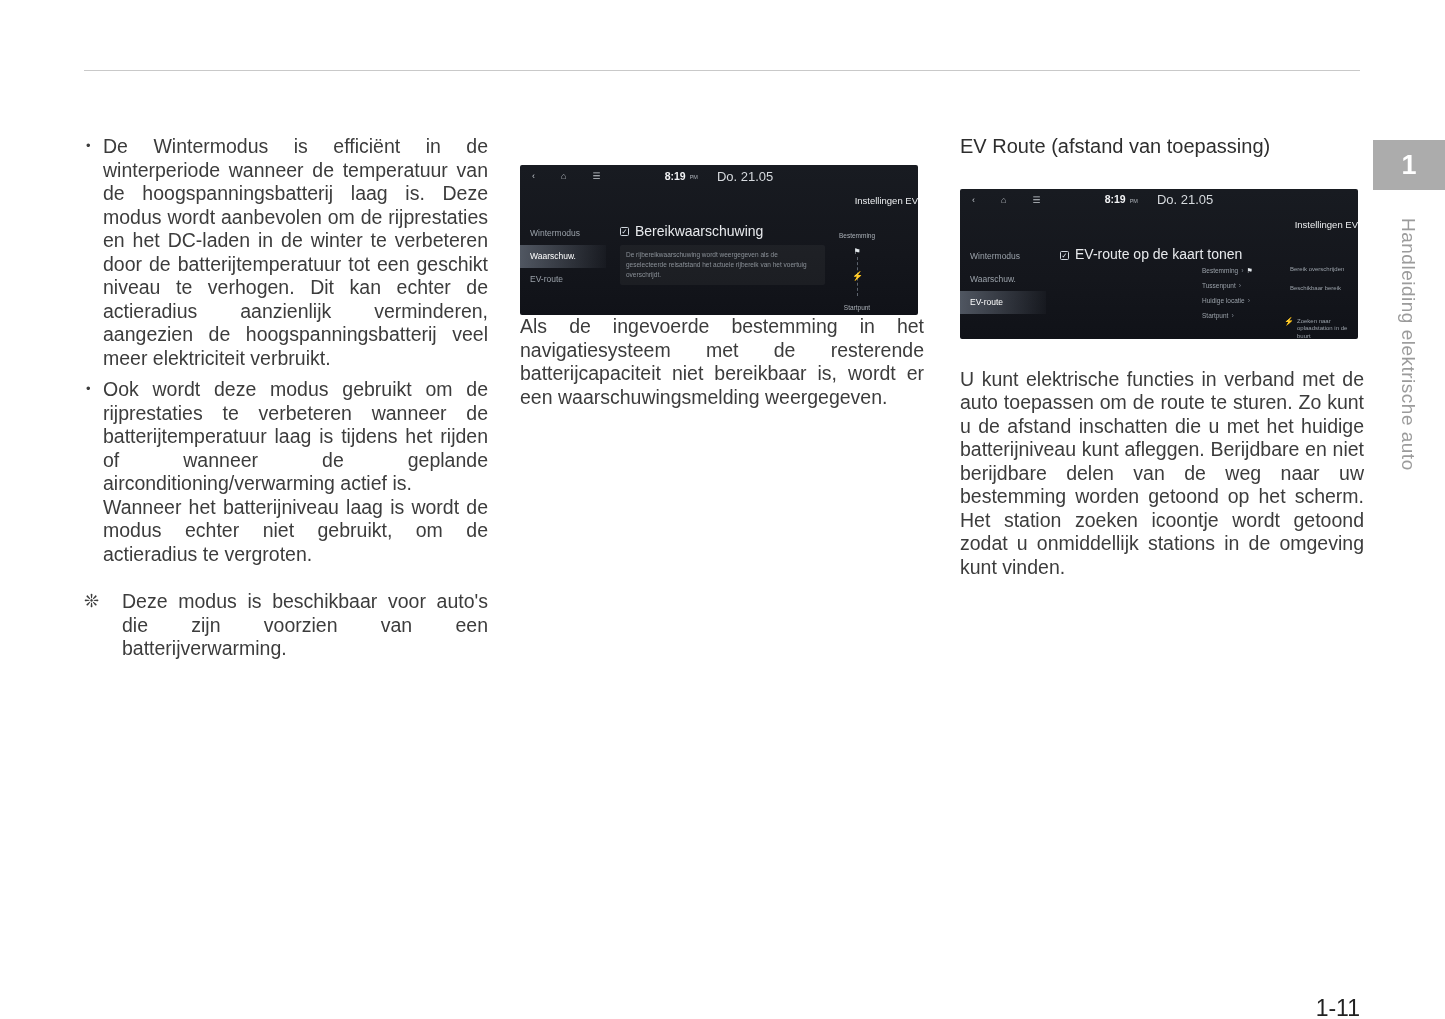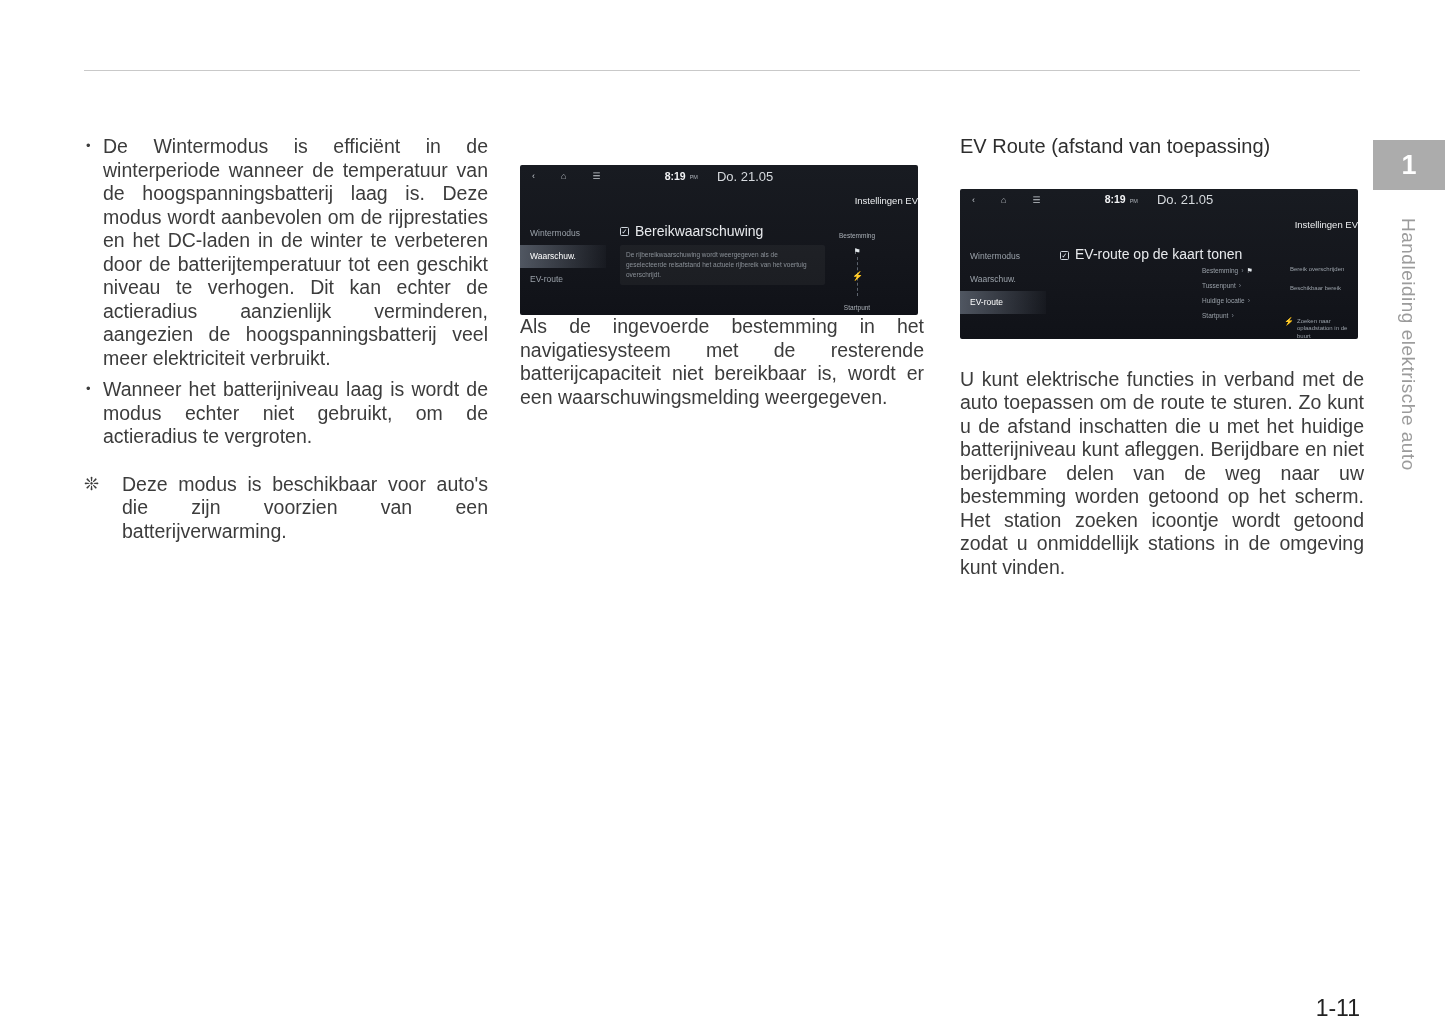--- a/index.html
+++ b/index.html
@@ -89,20 +89,21 @@
   <div class="top-rule"></div>
 
   <div class="col col1">
     <ul class="bullets">
       <li>
         <span class="bullet-marker">•</span>
         <p>De Wintermodus is efficiënt in de winterperiode wanneer de temperatuur van de hoogspanningsbatterij laag is. Deze modus wordt aanbevolen om de rijprestaties en het DC-laden in de winter te verbeteren door de batterijtemperatuur tot een geschikt niveau te verhogen. Dit kan echter de actieradius aanzienlijk verminderen, aangezien de hoogspanningsbatterij veel meer elektriciteit verbruikt.</p>
       </li>
       <li>
         <span class="bullet-marker">•</span>
+        <p>Ook wordt deze modus gebruikt om de rijprestaties te verbeteren wanneer de batterijtemperatuur laag is tijdens het rijden of wanneer de geplande airconditioning/verwarming actief is.</p>
         <p>Wanneer het batterijniveau laag is wordt de modus echter niet gebruikt, om de actieradius te vergroten.</p>
       </li>
     </ul>
     <div class="note">
       <span class="note-symbol">❊</span>
       <p>Deze modus is beschikbaar voor auto's die zijn voorzien van een batterijverwarming.</p>
     </div>
   </div>
 
   <div class="col col2">

